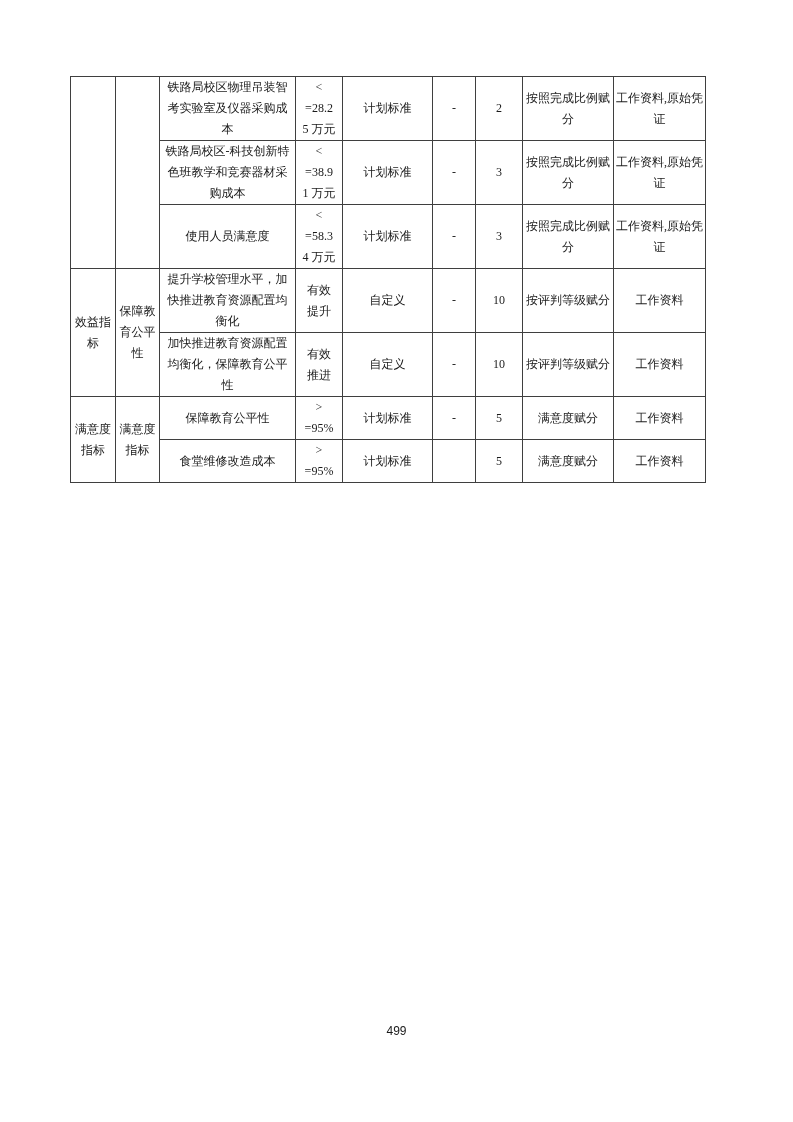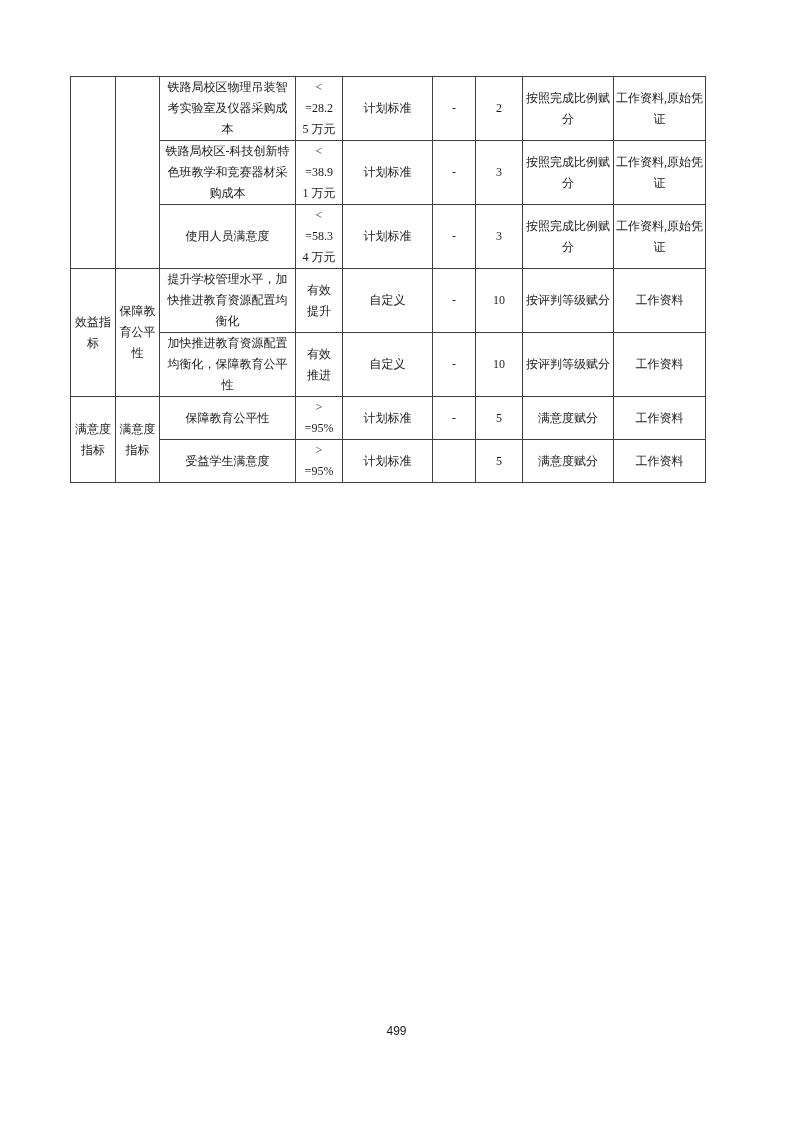--- a/index.html
+++ b/index.html
@@ -135,21 +135,21 @@
         <td>保障教育公平性</td>
         <td class="preline">&gt;
 =95%</td>
         <td>计划标准</td>
         <td>-</td>
         <td>5</td>
         <td>满意度赋分</td>
         <td class="src">工作资料</td>
       </tr>
       <tr class="h42">
-        <td>受益学生满意度</td>
+        <td>食堂维修改造成本</td>
         <td class="preline">&gt;
 =95%</td>
         <td>计划标准</td>
         <td></td>
         <td>5</td>
         <td>满意度赋分</td>
         <td class="src">工作资料</td>
       </tr>
     </tbody>
   </table>

